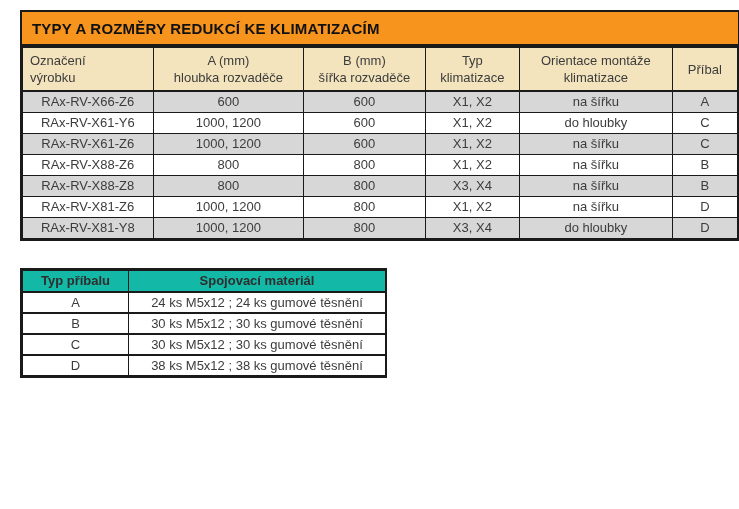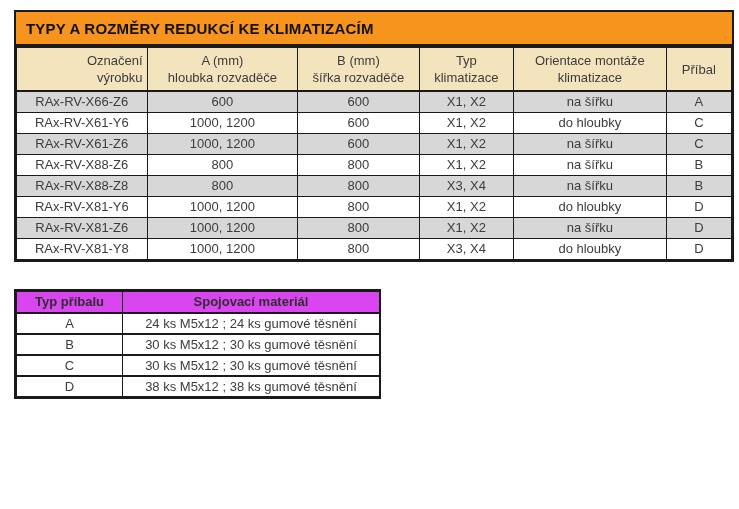--- a/index.html
+++ b/index.html
@@ -6,21 +6,21 @@
     margin: 0;
     padding: 0;
     background: #ffffff;
     width: 739px;
     height: 509px;
     font-family: "Liberation Sans", "DejaVu Sans", sans-serif;
     color: #3c3c3c;
     overflow: hidden;
   }
   .page {
-    padding: 10px 0 0 14px;
+    padding: 10px 0 0 20px;
   }
   
   .main-wrap {
     width: 716px;
     border: 2px solid #1a1a1a;
   }
   .title-bar {
     background: #f7941e;
     border-bottom: 3px solid #1a1a1a;
     padding: 8px 10px 7px 10px;
@@ -44,39 +44,39 @@
   }
   .main-table th {
     background: #f3e4bd;
     font-weight: normal;
     white-space: pre-line;
     height: 42px;
     line-height: 17px;
     border-bottom: 2px solid #1a1a1a;
   }
   .main-table th.col-product {
-    text-align: right;
+    text-align: left;
     padding-left: 7px;
   }
   .main-table td {
     height: 20px;
     line-height: 20px;
     background: #ffffff;
   }
   .main-table tbody tr:nth-child(odd) td {
     background: #d7d7d7;
   }
   
   .acc-wrap {
     margin-top: 27px;
     width: 363px;
     border: 2px solid #1a1a1a;
   }
   .acc-table th {
-    background: #d946ef;
+    background: #14b8a6;
     font-weight: bold;
     color: #2e2e2e;
     height: 20px;
     line-height: 20px;
     border-bottom: 2px solid #1a1a1a;
   }
   .acc-table td {
     background: #ffffff;
     height: 19px;
     line-height: 19px;
@@ -149,28 +149,20 @@
           </tr>
         <tr>
             <td>RAx-RV-X88-Z8</td>
             <td>800</td>
             <td>800</td>
             <td>X3, X4</td>
             <td>na šířku</td>
             <td>B</td>
           </tr>
         <tr>
-            <td>RAx-RV-X81-Y6</td>
-            <td>1000, 1200</td>
-            <td>800</td>
-            <td>X1, X2</td>
-            <td>do hloubky</td>
-            <td>D</td>
-          </tr>
-        <tr>
             <td>RAx-RV-X81-Z6</td>
             <td>1000, 1200</td>
             <td>800</td>
             <td>X1, X2</td>
             <td>na šířku</td>
             <td>D</td>
           </tr>
         <tr>
             <td>RAx-RV-X81-Y8</td>
             <td>1000, 1200</td>

